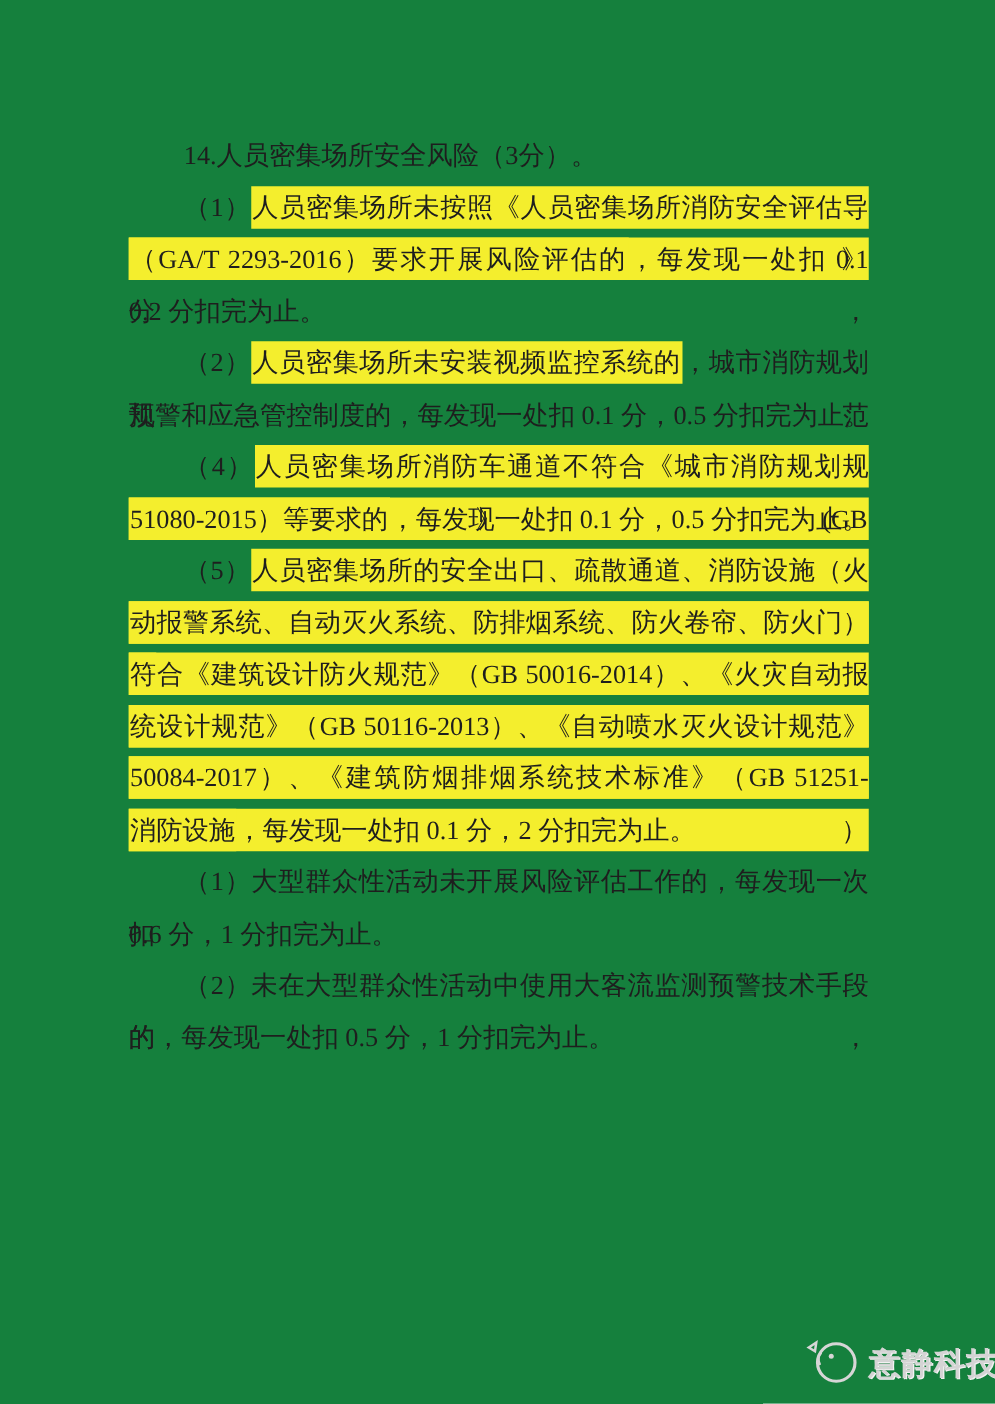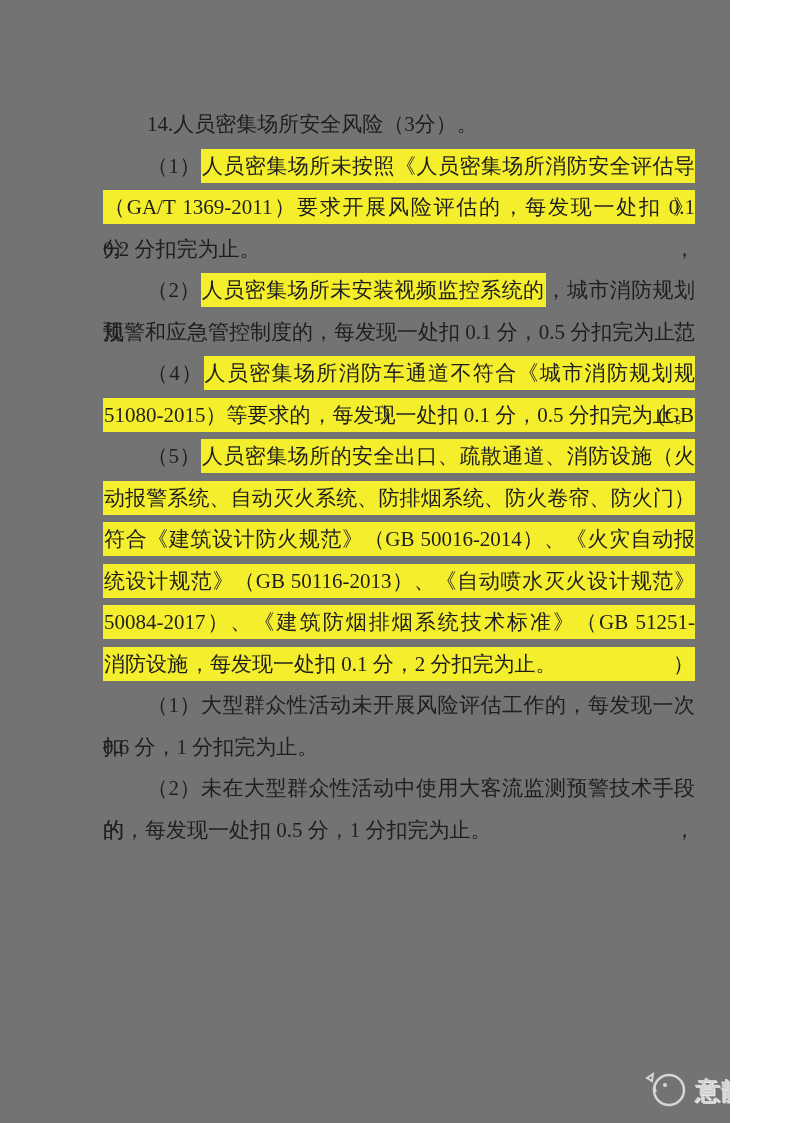--- a/index.html
+++ b/index.html
@@ -2,23 +2,23 @@
 <html><head>
 <meta charset="utf-8">
 <style>
   html, body {
     margin: 0;
     padding: 0;
     background: #ffffff;
   }
   .page {
     position: relative;
-    width: 730px;
+    width: 796px;
     height: 1123px;
-    background: #737373;
+    background: #15803d;
     overflow: hidden;
     font-family: "Liberation Serif", "DejaVu Serif", serif;
   }
   .doc {
     position: absolute;
     left: 103px;
     top: 104px;
     width: 592px;
     color: #1e1e1e;
     font-size: 21px;
@@ -62,21 +62,21 @@
   }
 </style>
 </head>
 <body>
 
 <div class="page">
 
   <div class="doc">
       <div class="line indent"><span class="txt">14.人员密集场所安全风险（3分）。</span></div>
       <div class="line indent just"><span class="txt">（1）</span><span class="hl">人员密集场所未按照《人员密集场所消防安全评估导则》</span></div>
-      <div class="line just"><span class="hl">（GA/T 1369-2011）要求开展风险评估的</span><span class="txt">，每发现一处扣 0.1 分，</span></div>
+      <div class="line just"><span class="hl">（GA/T 2293-2016）要求开展风险评估的</span><span class="txt">，每发现一处扣 0.1 分，</span></div>
       <div class="line"><span class="txt">0.2 分扣完为止。</span></div>
       <div class="line indent just"><span class="txt">（2）</span><span class="hl">人员密集场所未安装视频监控系统的</span><span class="txt">，城市消防规划规范</span></div>
       <div class="line"><span class="txt">预警和应急管控制度的，每发现一处扣 0.1 分，0.5 分扣完为止。</span></div>
       <div class="line indent just"><span class="txt">（4）</span><span class="hl">人员密集场所消防车通道不符合《城市消防规划规范》(GB</span></div>
       <div class="line"><span class="hl">51080-2015）等要求的</span><span class="txt">，每发现一处扣 0.1 分，0.5 分扣完为止。</span></div>
       <div class="line indent just"><span class="txt">（5）</span><span class="hl">人员密集场所的安全出口、疏散通道、消防设施（火灾自</span></div>
       <div class="line just"><span class="hl">动报警系统、自动灭火系统、防排烟系统、防火卷帘、防火门）不</span></div>
       <div class="line just"><span class="hl">符合《建筑设计防火规范》（GB 50016-2014）、《火灾自动报警系</span></div>
       <div class="line just"><span class="hl">统设计规范》（GB 50116-2013）、《自动喷水灭火设计规范》（GB</span></div>
       <div class="line just"><span class="hl">50084-2017）、《建筑防烟排烟系统技术标准》（GB 51251-2017）</span></div>

